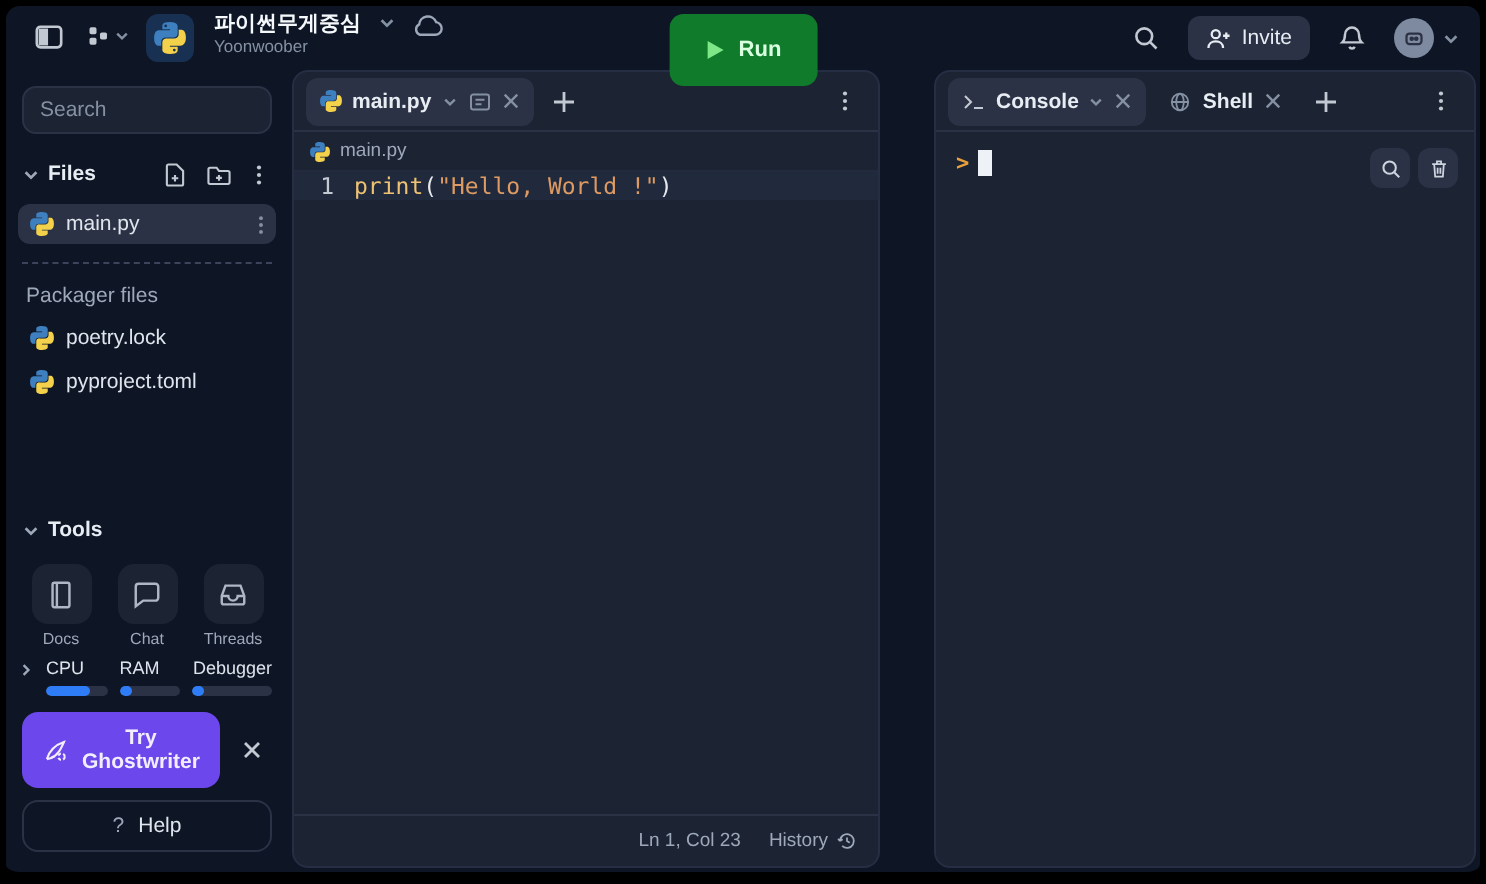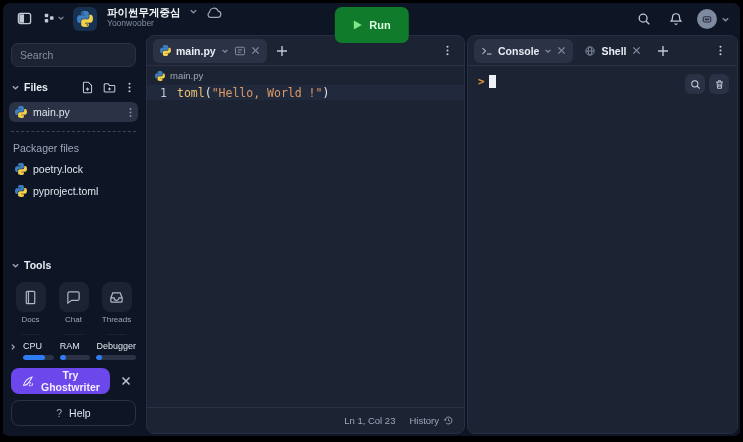--- a/index.html
+++ b/index.html
@@ -49,39 +49,39 @@
   .tool-label{ color:#9da8b9; font-size:8px; }
   
   .side-bottom{ position:absolute; left:0; right:0; bottom:0; background:#0e1525; padding-top:2px; }
   .resources{ display:flex; align-items:flex-start; gap:6px; padding:4px 8px 6px 6px; }
   .res-chevron{ color:#9da8b9; margin-top:2px; cursor:pointer; }
   .meter{ flex:1; }
   .meter-label{ color:#dfe5ec; font-size:9px; margin-bottom:4px; }
   .meter-track{ height:5px; border-radius:3px; background:#2b3245; overflow:hidden; }
   .meter-fill{ height:100%; border-radius:3px; background:#2f7df6; }
   .ghost-row{ display:flex; align-items:center; gap:6px; padding:2px 8px 4px 8px; }
-  .ghost-btn{ flex:1; height:26px; border:none; border-radius:8px; background:#6c47eb; color:#f2eeff; font-size:10.5px; font-weight:bold; display:flex; align-items:center; justify-content:flex-start; gap:7px; padding:0 10px; cursor:pointer; }
+  .ghost-btn{ flex:1; height:38px; border:none; border-radius:8px; background:#6c47eb; color:#f2eeff; font-size:10.5px; font-weight:bold; display:flex; align-items:center; justify-content:flex-start; gap:7px; padding:0 10px; cursor:pointer; }
   .help-btn{ margin:2px 8px 8px 8px; height:26px; border-radius:8px; background:#0e1525; border:1px solid #2b3245; color:#dfe5ec; font-size:10.5px; display:flex; align-items:center; justify-content:center; gap:7px; cursor:pointer; }
   
   .editor{ flex:1; min-width:0; }
   .tabbar{ height:30px; flex:0 0 30px; display:flex; align-items:center; padding:3px 6px; border-bottom:1px solid #2b3245; gap:4px; }
   .tab{ height:24px; display:flex; align-items:center; gap:5px; padding:0 7px; border-radius:6px; color:#e8edf3; font-size:10.5px; font-weight:bold; cursor:pointer; }
   .tab.active{ background:#2b3245; }
   .tabbar .endkebab{ margin-left:auto; }
   .breadcrumb{ display:flex; align-items:center; gap:5px; padding:4px 8px; color:#9da8b9; font-size:9.5px; border-bottom:1px solid #222b3d; }
   .code-area{ flex:1; font-family:"DejaVu Sans Mono", monospace; font-size:11.5px; overflow:hidden; }
   .code-line{ display:flex; align-items:center; background:#212a3c; }
   .gutter{ width:30px; text-align:right; padding-right:10px; color:#c3c9d2; flex:0 0 30px; }
   .tok-kw{ color:#eec272; }
   .tok-str{ color:#dd9a63; }
   .tok-plain{ color:#e6e9ec; }
   .statusbar{ height:26px; flex:0 0 26px; border-top:1px solid #2b3245; display:flex; align-items:center; justify-content:flex-end; gap:14px; padding:0 10px; color:#9da8b9; font-size:9.5px; }
   .statusitem{ display:flex; align-items:center; gap:4px; cursor:pointer; }
   
-  .console{ width:271px; flex:0 0 271px; }
+  .console{ width:271px; flex:0 0 271px;margin-left:25px; }
   .console-body{ flex:1; position:relative; padding:8px 10px; font-family:"DejaVu Sans Mono", monospace; font-size:11px; color:#f0f2f5; }
   .console-actions{ position:absolute; top:8px; right:8px; display:flex; gap:4px; }
   .console-act{ width:20px; height:20px; border-radius:6px; background:#2b3245; border:none; display:flex; align-items:center; justify-content:center; color:#cdd4de; cursor:pointer; }
   .prompt-line{ display:flex; align-items:center; gap:4px; margin-top:1px; }
   .prompt-char{ color:#e7a03c; font-weight:bold; }
   .cursor-block{ width:7px; height:13px; background:#eef2f6; display:inline-block; }
 </style>
 </head>
 <body>
 
@@ -143,20 +143,31 @@
     </button>
 
     <div class="header-right">
       <button class="iconbtn">
         <span>
           <svg width="14" height="14" viewBox="0 0 16 16" fill="none" stroke="#c3c9d2" stroke-width="1.5">
               <circle cx="7" cy="7" r="4.5"></circle>
               <line x1="10.5" y1="10.5" x2="14" y2="14"></line>
             </svg>
         </span>
+      </button>
+      <button class="invite-btn">
+        <span>
+          <svg width="13" height="13" viewBox="0 0 16 16" fill="none" stroke="#e8edf3" stroke-width="1.4">
+              <circle cx="6" cy="5" r="2.5"></circle>
+              <path d="M1.5 13.5c0-2.5 2-4 4.5-4s4.5 1.5 4.5 4"></path>
+              <line x1="12.5" y1="4" x2="12.5" y2="8"></line>
+              <line x1="10.5" y1="6" x2="14.5" y2="6"></line>
+            </svg>
+        </span>
+        <span>Invite</span>
       </button>
       <button class="iconbtn">
         <span>
           <svg width="14" height="14" viewBox="0 0 16 16" fill="none" stroke="#c3c9d2" stroke-width="1.4">
               <path d="M8 2a4 4 0 0 0-4 4c0 3-1.5 4.5-1.5 4.5h11S12 9 12 6a4 4 0 0 0-4-4z"></path>
               <path d="M6.5 13a1.6 1.6 0 0 0 3 0"></path>
             </svg>
         </span>
       </button>
       <div style="display:flex;align-items:center;gap:4px;">
@@ -471,21 +482,21 @@
           <path fill="#3e7fbf" d="M31.9.2C15.7.2 16.7 7.2 16.7 7.2v7.3h15.5v2.2H10.5S.2 15.6.2 31.9c0 16.3 9 15.7 9 15.7h5.4V40s-.3-9 8.8-9h15.4s8.5.1 8.5-8.2V9.6S48.8.2 31.9.2z"></path>
           <path fill="#f4d14b" d="M32.1 63.8c16.2 0 15.2-7 15.2-7v-7.3H31.8v-2.2h21.7s10.3.1 10.3-16.2c0-16.3-9-15.7-9-15.7h-5.4V24s.3 9-8.8 9H25.2s-8.5-.1-8.5 8.2V55s-1.5 8.8 15.4 8.8z"></path>
         </svg>
         <span>main.py</span>
       </div>
 
       <div class="code-area">
         <div class="code-line">
           <span class="gutter">1</span>
           <span>
-            <span class="tok-kw">toml</span><span class="tok-plain">(</span><span class="tok-str">"Hello, World !"</span><span class="tok-plain">)</span>
+            <span class="tok-kw">print</span><span class="tok-plain">(</span><span class="tok-str">"Hello, World !"</span><span class="tok-plain">)</span>
           </span>
         </div>
       </div>
 
       <div class="statusbar">
         <span class="statusitem">Ln 1, Col 23</span>
         <span class="statusitem">
           <span>History</span>
           <span>
             <svg width="11" height="11" viewBox="0 0 16 16" fill="none" stroke="#9da8b9" stroke-width="1.3">

